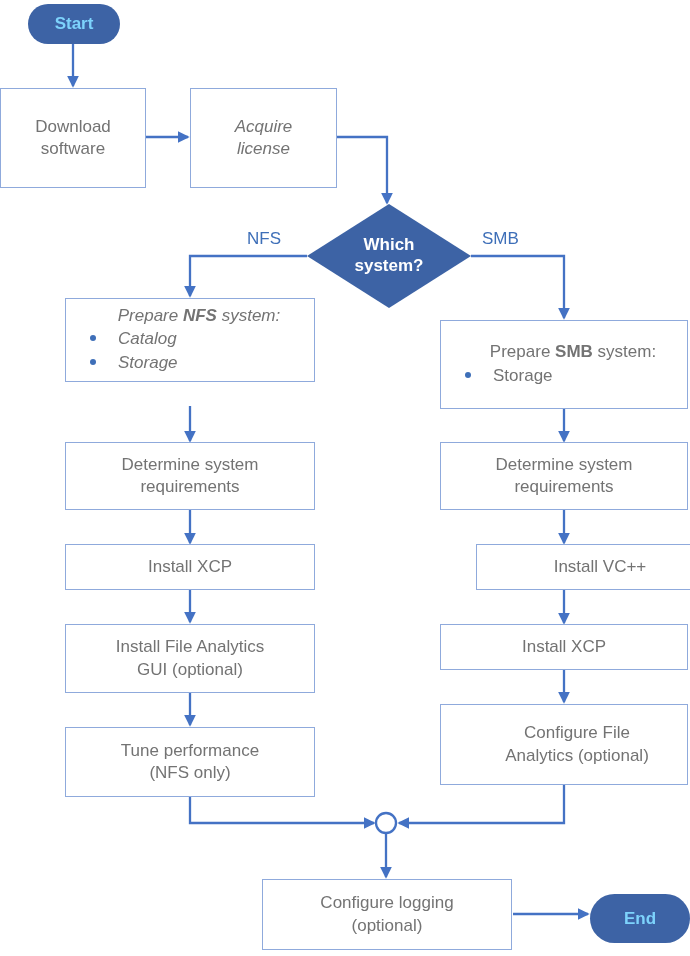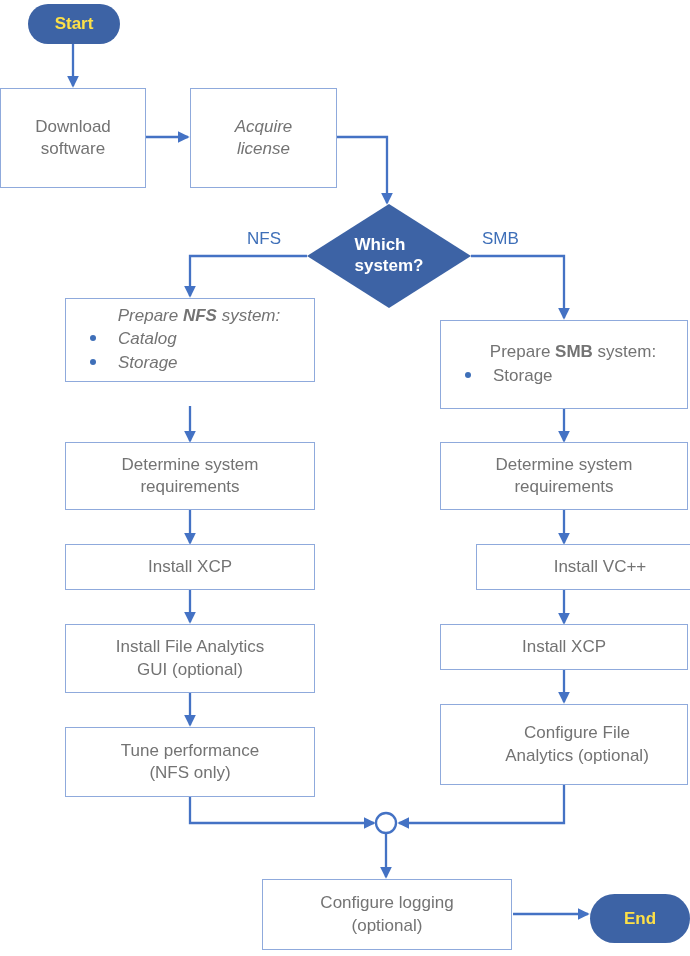--- a/index.html
+++ b/index.html
@@ -35,21 +35,21 @@
   .process {
     border: 1px solid #8faadc;
     background: #ffffff;
     color: #737373;
     font-size: 17px;
     line-height: 1.32;
     padding: 2px 6px;
   }
   .terminator {
     background: #3d63a5;
-    color: #fde047;
+    color: #7dd3fc;
     font-size: 17px;
     font-weight: bold;
     border-radius: 999px;
   }
   .decision-wrap {
     position: absolute;
     display: flex;
     align-items: center;
     justify-content: center;
   }
@@ -61,21 +61,21 @@
     height: 100%;
     background: #3d63a5;
     clip-path: polygon(50% 0%, 100% 50%, 50% 100%, 0% 50%);
   }
   .decision-label {
     position: relative;
     color: #ffffff;
     font-size: 17px;
     font-weight: bold;
     line-height: 1.22;
-    text-align: left;
+    text-align: center;
     z-index: 2;
   }
   .edge-label {
     position: absolute;
     color: #3e6fb8;
     font-size: 17px;
     white-space: nowrap;
   }
   .bullet-box {
     display: block;

